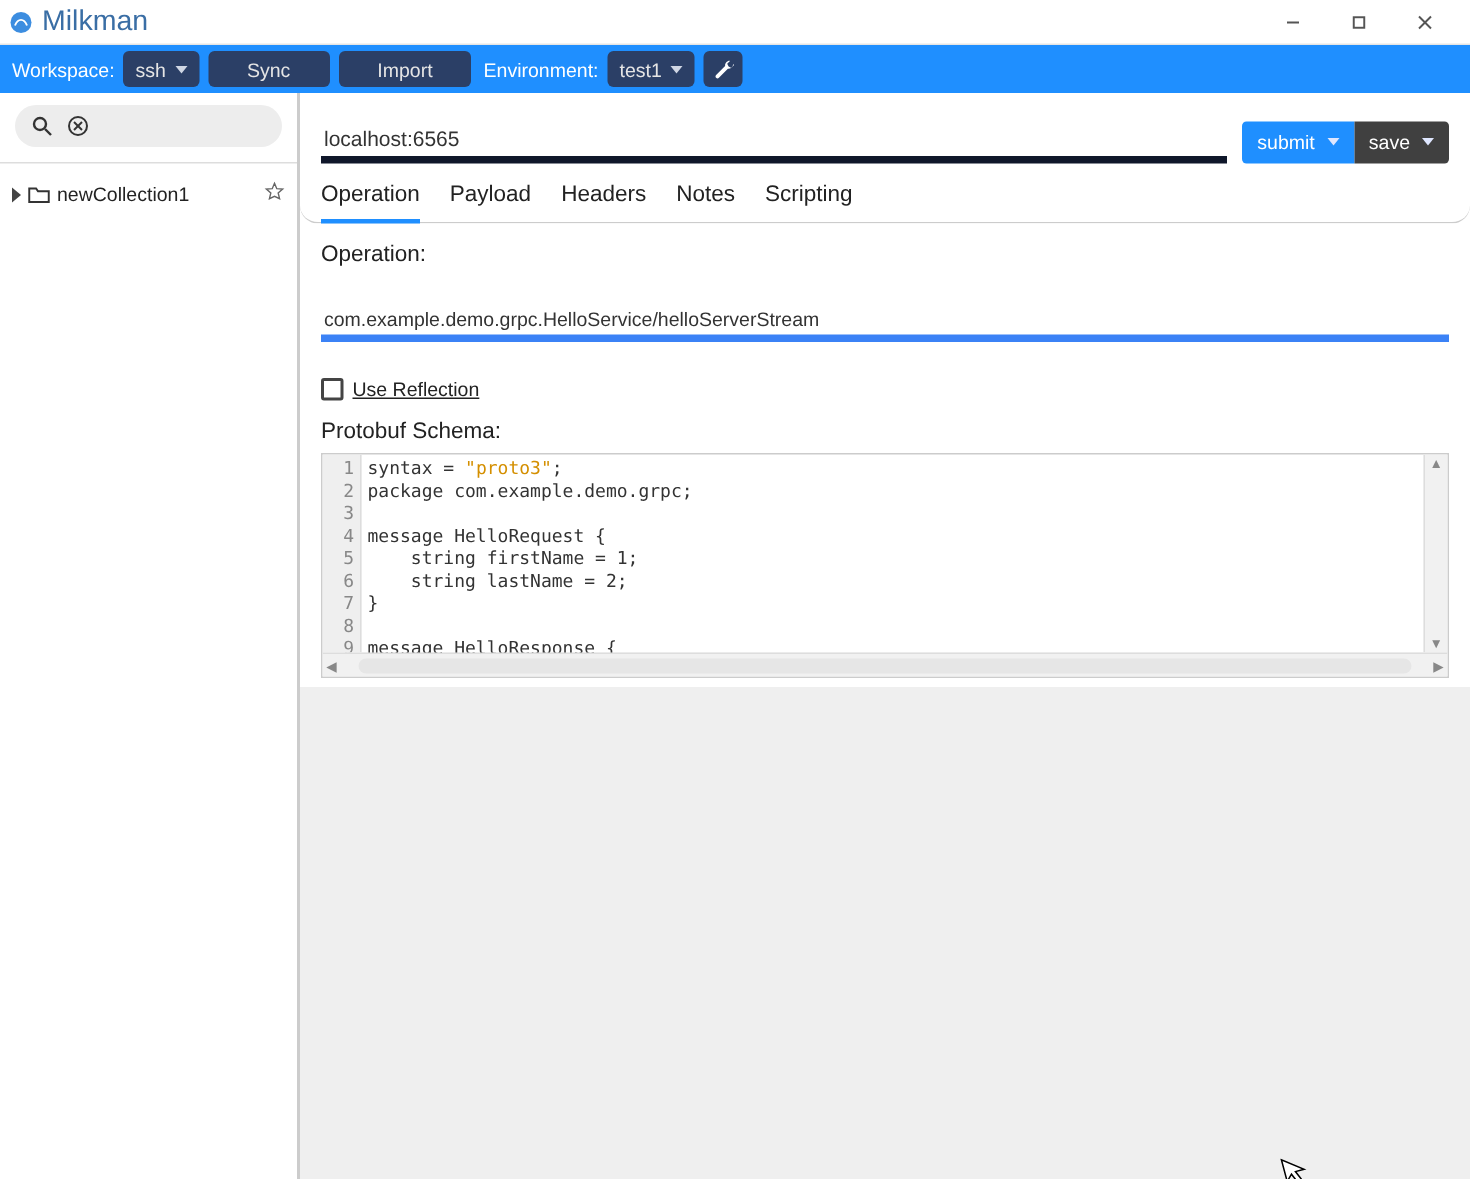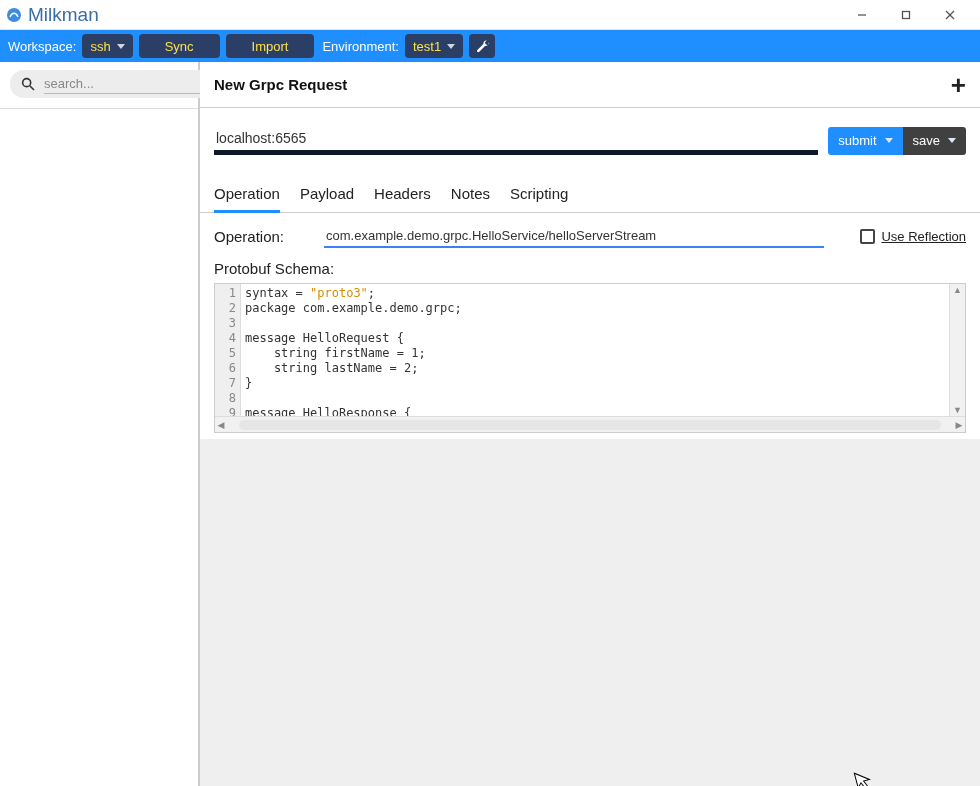--- a/index.html
+++ b/index.html
@@ -49,21 +49,21 @@
   }
   .toolbar .lbl { margin-left:2px; }
   .pill {
     background:#2b3f66;
     border-radius:4px;
     height:24px;
     display:flex;align-items:center;
     padding:0 8px;
     gap:6px;
     cursor:pointer;
-    color:#fde047;
+    color:#e5e5e5;
   }
   .pill.small { padding:0 26px; }
   .chev-s {
     width:0;height:0;border-left:4px solid transparent;border-right:4px solid transparent;border-top:5px solid #cfd6e4;
   }
   .toolbar .wrench {
     width:26px;height:24px;background:#2b3f66;border-radius:4px;
     display:flex;align-items:center;justify-content:center;color:#fff;cursor:pointer;
   }
 
@@ -153,41 +153,42 @@
     height:28px;display:flex;align-items:center;
     padding:0 10px;gap:8px;color:#fff;cursor:pointer;
     font-size:13px;
   }
   .btn.submit { background:#1f8fff;border-radius:3px 0 0 3px;margin-left:10px;}
   .btn.save { background:#404040;border-radius:0 3px 3px 0;}
   .btn .chev-s { border-top-color:#dfe7ff; }
 
   .subtabs {
     display:flex;gap:20px;
-    padding: 30px 14px 0 14px;
+    padding: 12px 14px 0 14px;
     font-size:15px;
     border-bottom:1px solid #ccc;
+    border-radius:12px;
   }
   .subtab { padding-bottom:8px;cursor:pointer;color:#222; }
   .subtab.active {
     border-bottom:3px solid #1f8fff;
     margin-bottom:-1px;
     font-weight:500;
   }
 
   .op-area {
     padding: 12px 14px 6px 14px;
     display:flex;flex-direction:column;gap:10px;
   }
   .op-row {
-    display:flex;align-items:center;gap:36px;
+    display:flex;gap:24px;flex-direction:column;
   }
   .op-row .lab { font-size:15px;color:#222; width:74px;}
   .op-input {
-    flex:1;border:none;border-bottom:2px solid #3b82f6;outline:none;
+    flex:1;border:none;border-bottom:5px solid #3b82f6;outline:none;
     font-size:13px;padding:3px 2px;background:transparent;color:#333;
   }
   .reflection {
     display:flex;align-items:center;gap:6px;font-size:13px;color:#222;
     cursor:pointer;
     text-decoration:underline;
   }
   .chk {
     width:15px;height:15px;border:2px solid #444;display:inline-block;border-radius:2px;
   }
@@ -304,36 +305,47 @@
 
 <div class="body">
 
   <div class="sidebar">
     <div class="searchrow">
       <div class="searchwrap">
         <svg width="16" height="16" viewBox="0 0 24 24">
             <circle cx="10" cy="10" r="6" fill="none" stroke="#333" stroke-width="2.4"></circle>
             <line x1="15" y1="15" x2="21" y2="21" stroke="#333" stroke-width="2.4"></line>
           </svg>
-        <input placeholder="search..." style="">
         <svg width="16" height="16" viewBox="0 0 24 24">
             <circle cx="12" cy="12" r="9" fill="none" stroke="#333" stroke-width="2"></circle>
             <line x1="8" y1="8" x2="16" y2="16" stroke="#333" stroke-width="2"></line>
             <line x1="16" y1="8" x2="8" y2="16" stroke="#333" stroke-width="2"></line>
           </svg>
       </div>
     </div>
     <div class="sidebar-sep"></div>
+    <div class="tree">
+      <div class="tree-row">
+        <span class="caret-r"></span>
+        <span class="folder-ico">
+          <svg width="16" height="13" viewBox="0 0 24 20">
+              <path d="M2 4h7l2 3h11v11H2z" fill="none" stroke="#333" stroke-width="2"></path>
+            </svg>
+        </span>
+        <span>newCollection1</span>
+        <span class="star">
+          <svg width="14" height="14" viewBox="0 0 24 24">
+              <path d="M12 2l2.6 6.2 6.7.5-5.1 4.4 1.6 6.5L12 16.9 6.2 19.6l1.6-6.5L2.7 8.7l6.7-.5z" fill="none" stroke="#666" stroke-width="1.6"></path>
+            </svg>
+        </span>
+      </div>
+    </div>
   </div>
 
   <div class="main">
-    <div class="tabbar">
-      <span class="tabtitle">New Grpc Request</span>
-      <span class="plus">+</span>
-    </div>
 
     <div class="req-row">
       <input class="url-input" value="localhost:6565" style="">
       <div class="btn submit">
         <span>submit</span>
         <span class="chev-s"></span>
       </div>
       <div class="btn save">
         <span>save</span>
         <span class="chev-s"></span>

